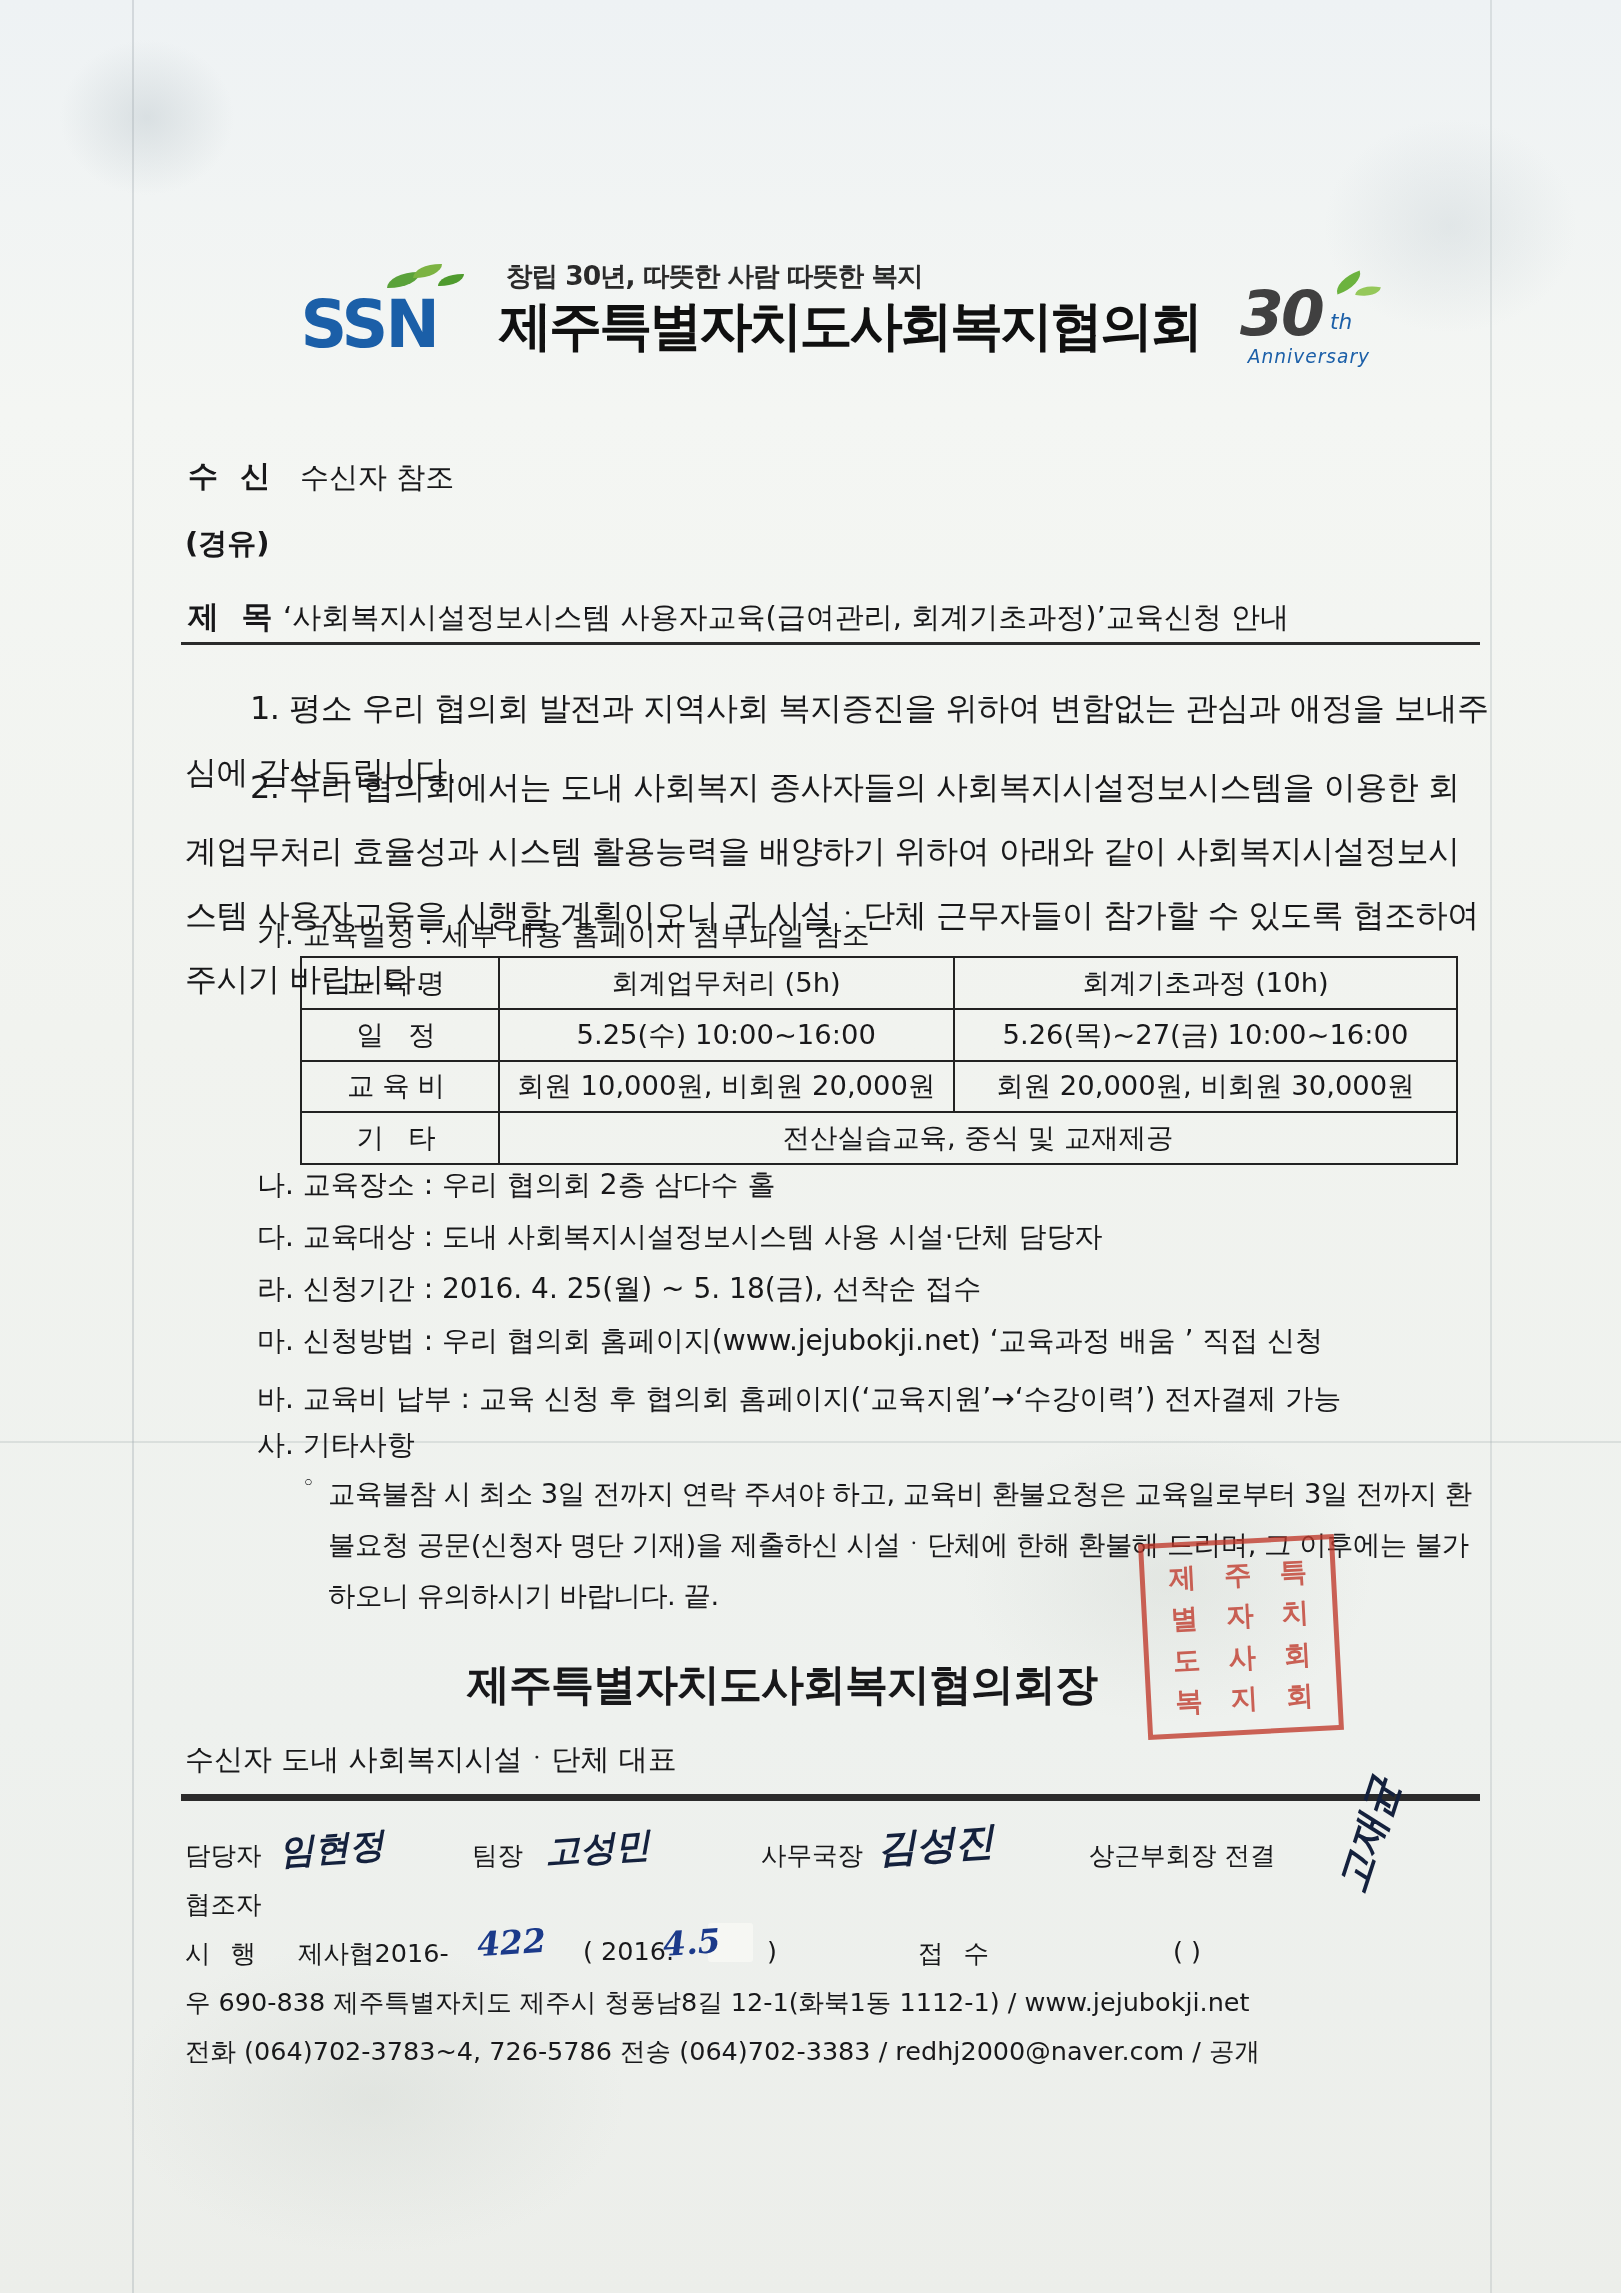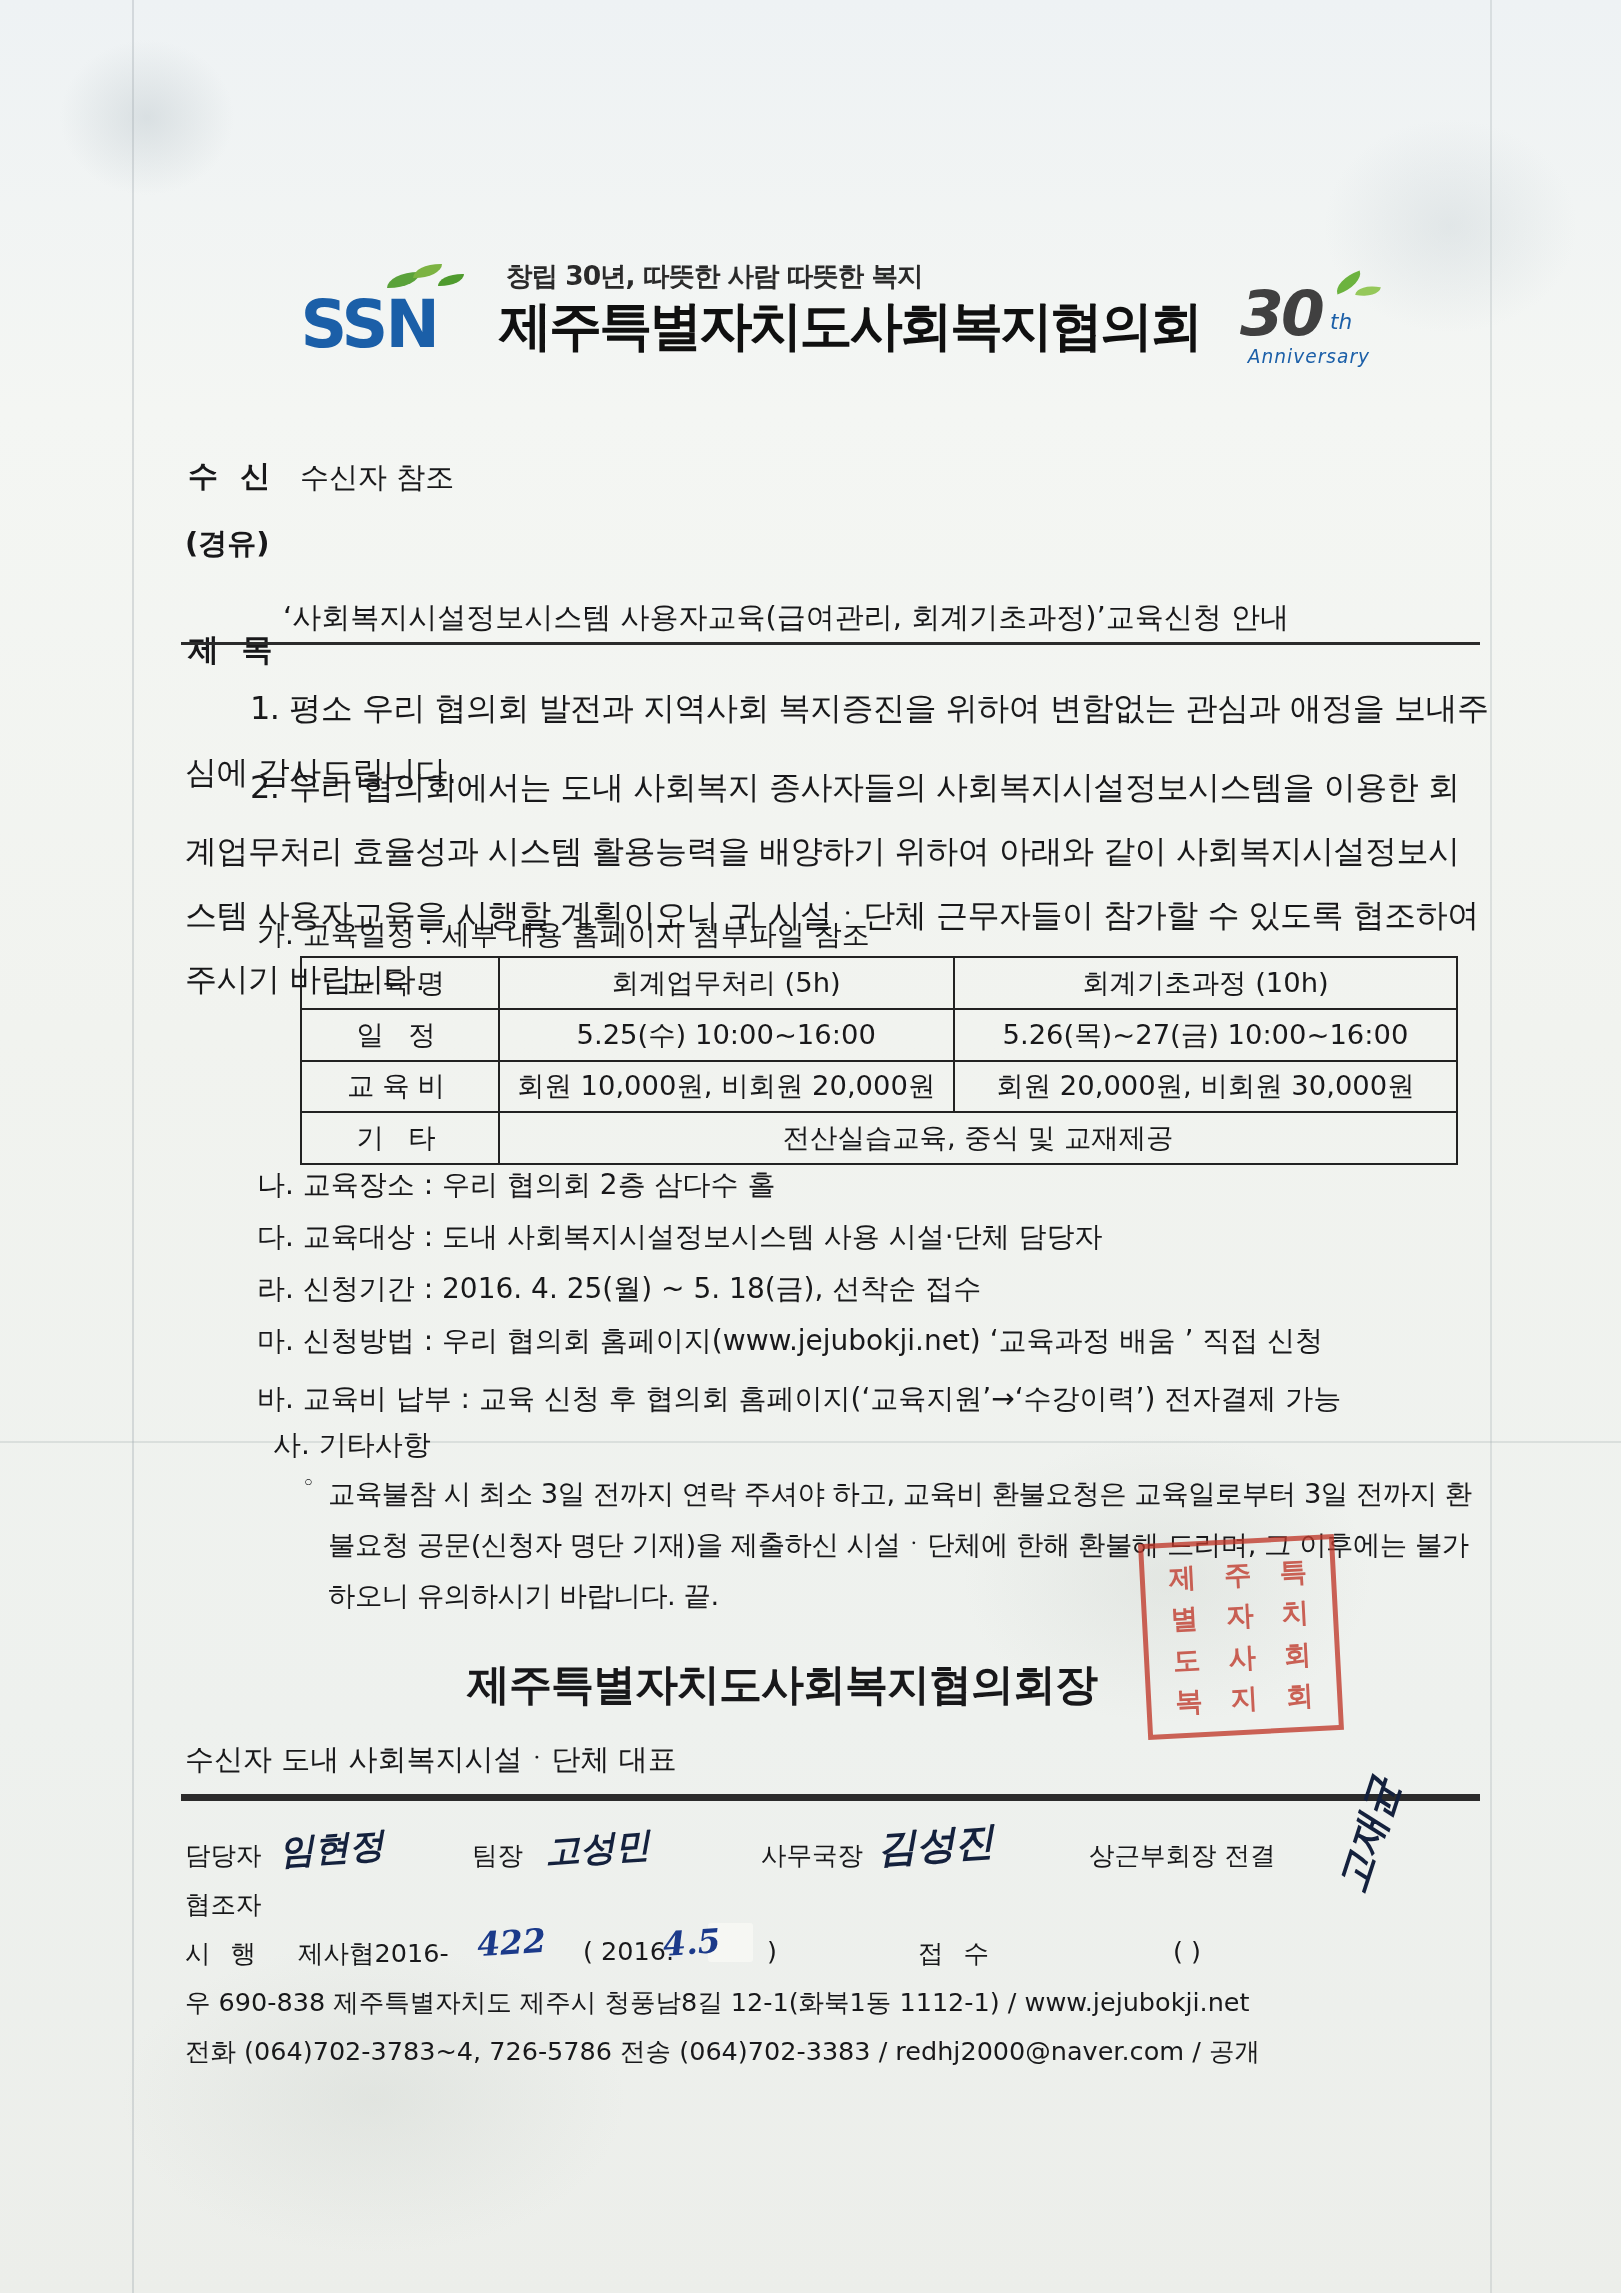--- a/index.html
+++ b/index.html
@@ -70,39 +70,39 @@
   .anniv .aleaf2{
     position:absolute;left:116px;top:17.6px;width:23.5px;height:11.8px;background:#95c85a;
     border-radius:100% 0 100% 0;transform:rotate(10deg);
   }
 
   
   .line{position:absolute;white-space:nowrap;}
   .to-label{left:172px;top:456px;font-size:30px;font-weight:bold;letter-spacing:5.9px;}
   .to-value{left:284px;top:458px;font-size:29px;}
   .via{left:169px;top:524px;font-size:29px;font-weight:bold;}
-  .subj-label{left:172px;top:596px;font-size:31px;font-weight:bold;letter-spacing:5.9px;margin-top:33px;}
+  .subj-label{left:172px;top:596px;font-size:31px;font-weight:bold;letter-spacing:5.9px;}
   .subj-value{left:267px;top:598px;font-size:29px;}
 
   .rule{
     position:absolute;left:165px;top:642px;width:1299px;height:2.9px;background:#2b2b2b;
   }
 
   .para{position:absolute;font-size:32px;line-height:64px;letter-spacing:-0.5px;}
   .p1{left:169px;top:676px;width:1304px;text-indent:65px;}
   .p2{left:169px;top:755px;width:1304px;text-indent:65px;}
 
   .item{position:absolute;font-size:28px;white-space:nowrap;}
   .ga{left:241px;top:916px;}
   .na{left:241px;top:1166px;}
   .da{left:241px;top:1218px;}
   .ra{left:241px;top:1270px;}
   .ma{left:241px;top:1322px;}
   .ba{left:241px;top:1374px;margin-top:6px;}
-  .sa{left:241px;top:1426px;margin-left:16px;}
+  .sa{left:241px;top:1426px;}
   .bullet-dot{left:286px;top:1470px;font-size:21.6px;}
   .sub1{position:absolute;left:312px;top:1468px;width:1157px;font-size:27.4px;line-height:51px;letter-spacing:-0.5px;}
 
   
   table.schedule{
     position:absolute;left:284px;top:956px;border-collapse:collapse;
     font-size:27.4px;
   }
   table.schedule td{
     border:2px solid #222;padding:6.9px 5.9px;text-align:center;white-space:nowrap;

